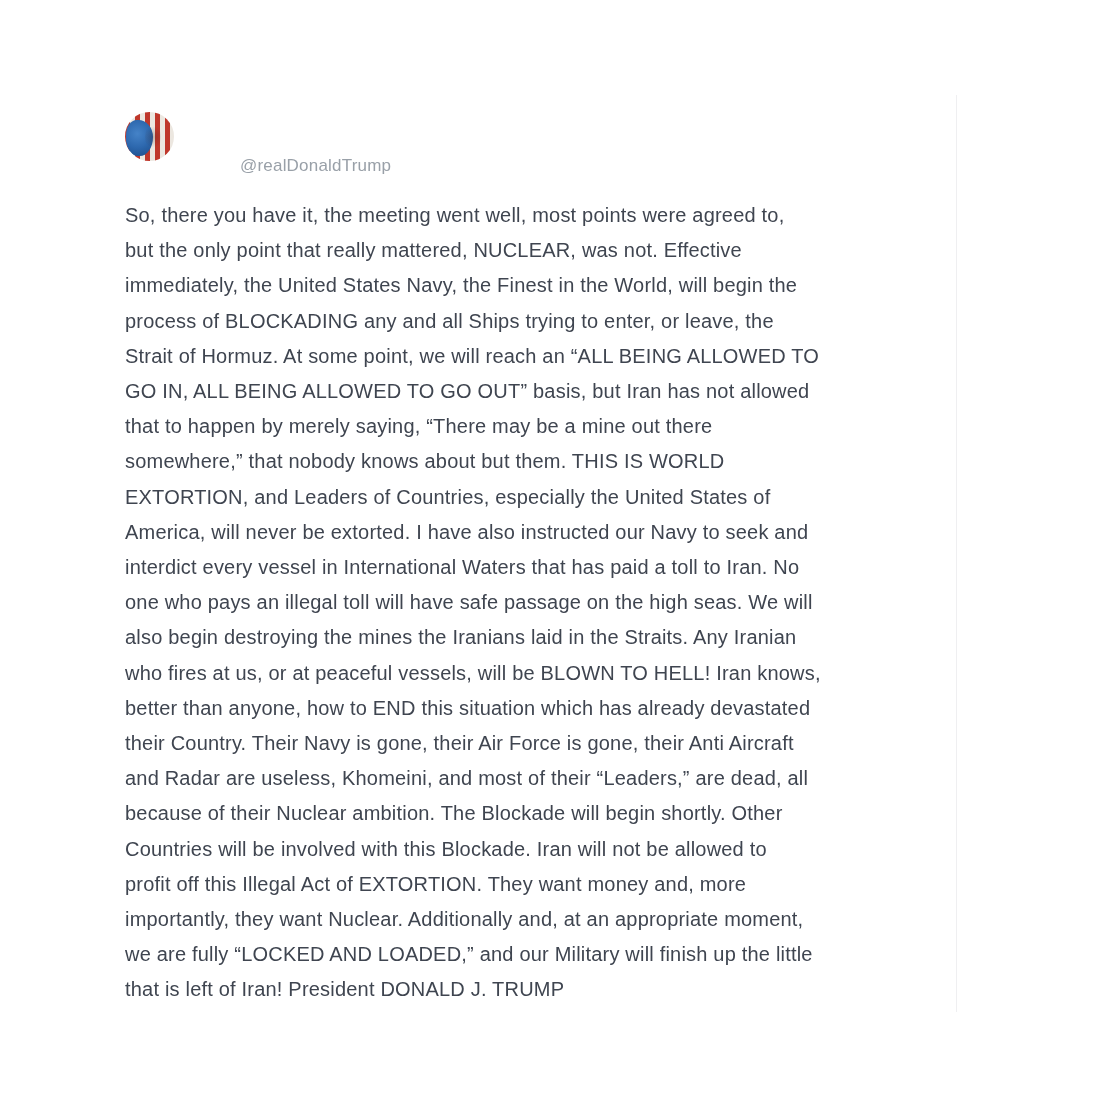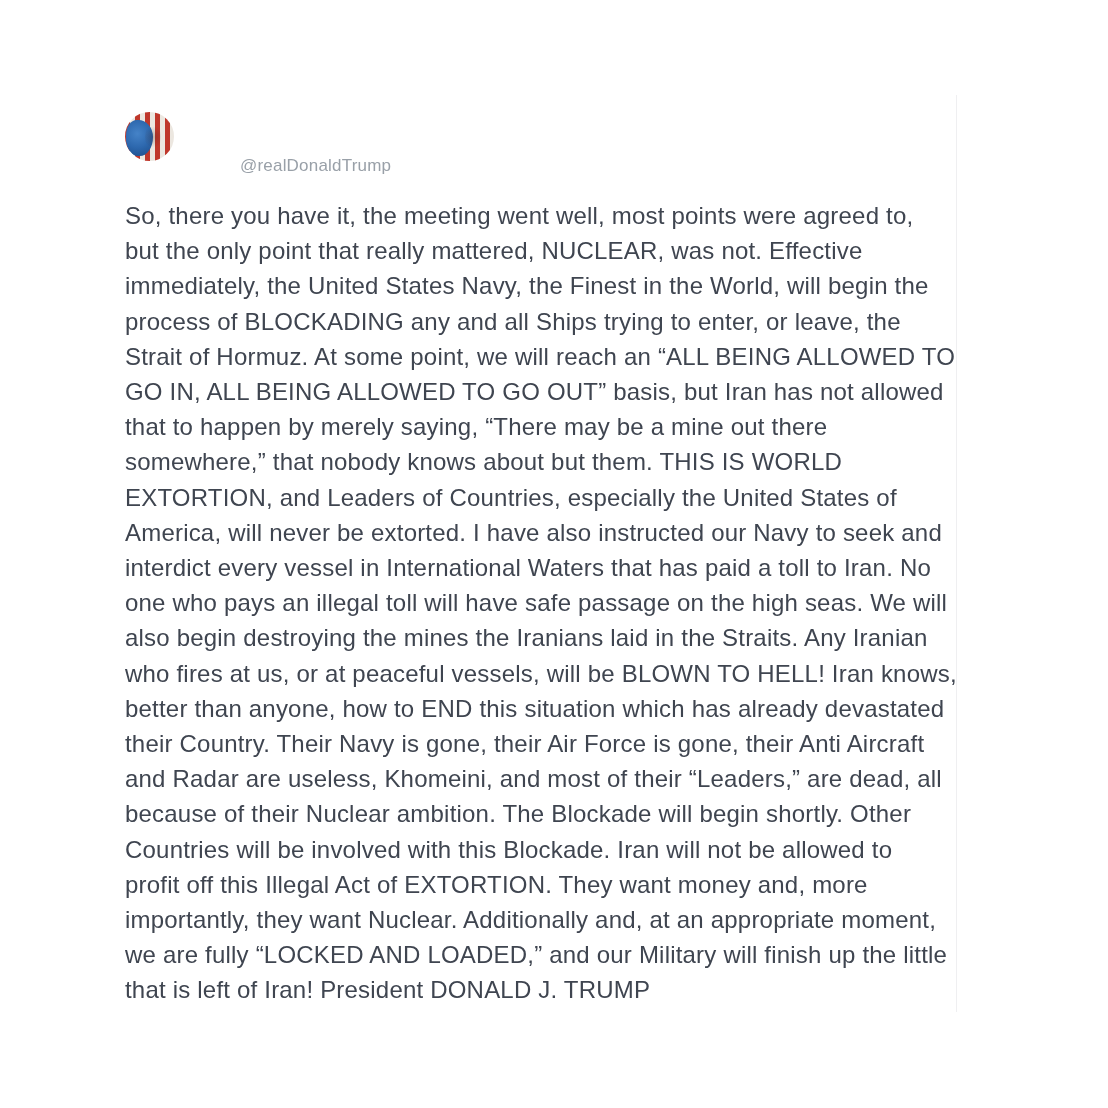--- a/index.html
+++ b/index.html
@@ -144,21 +144,21 @@
     letter-spacing: 0.2px;
     cursor: pointer;
     margin-left: 44px;
   }
   
   .body-text {
     position: absolute;
     left: 125px;
     top: 198px;
     width: 870px;
-    font-size: 24px;
+    font-size: 20px;
     line-height: 35.2px;
     letter-spacing: 0.2px;
     color: #3f4550;
     white-space: pre-line;
   }
 </style>
 </head>
 <body>
 
 <div class="post-card">

